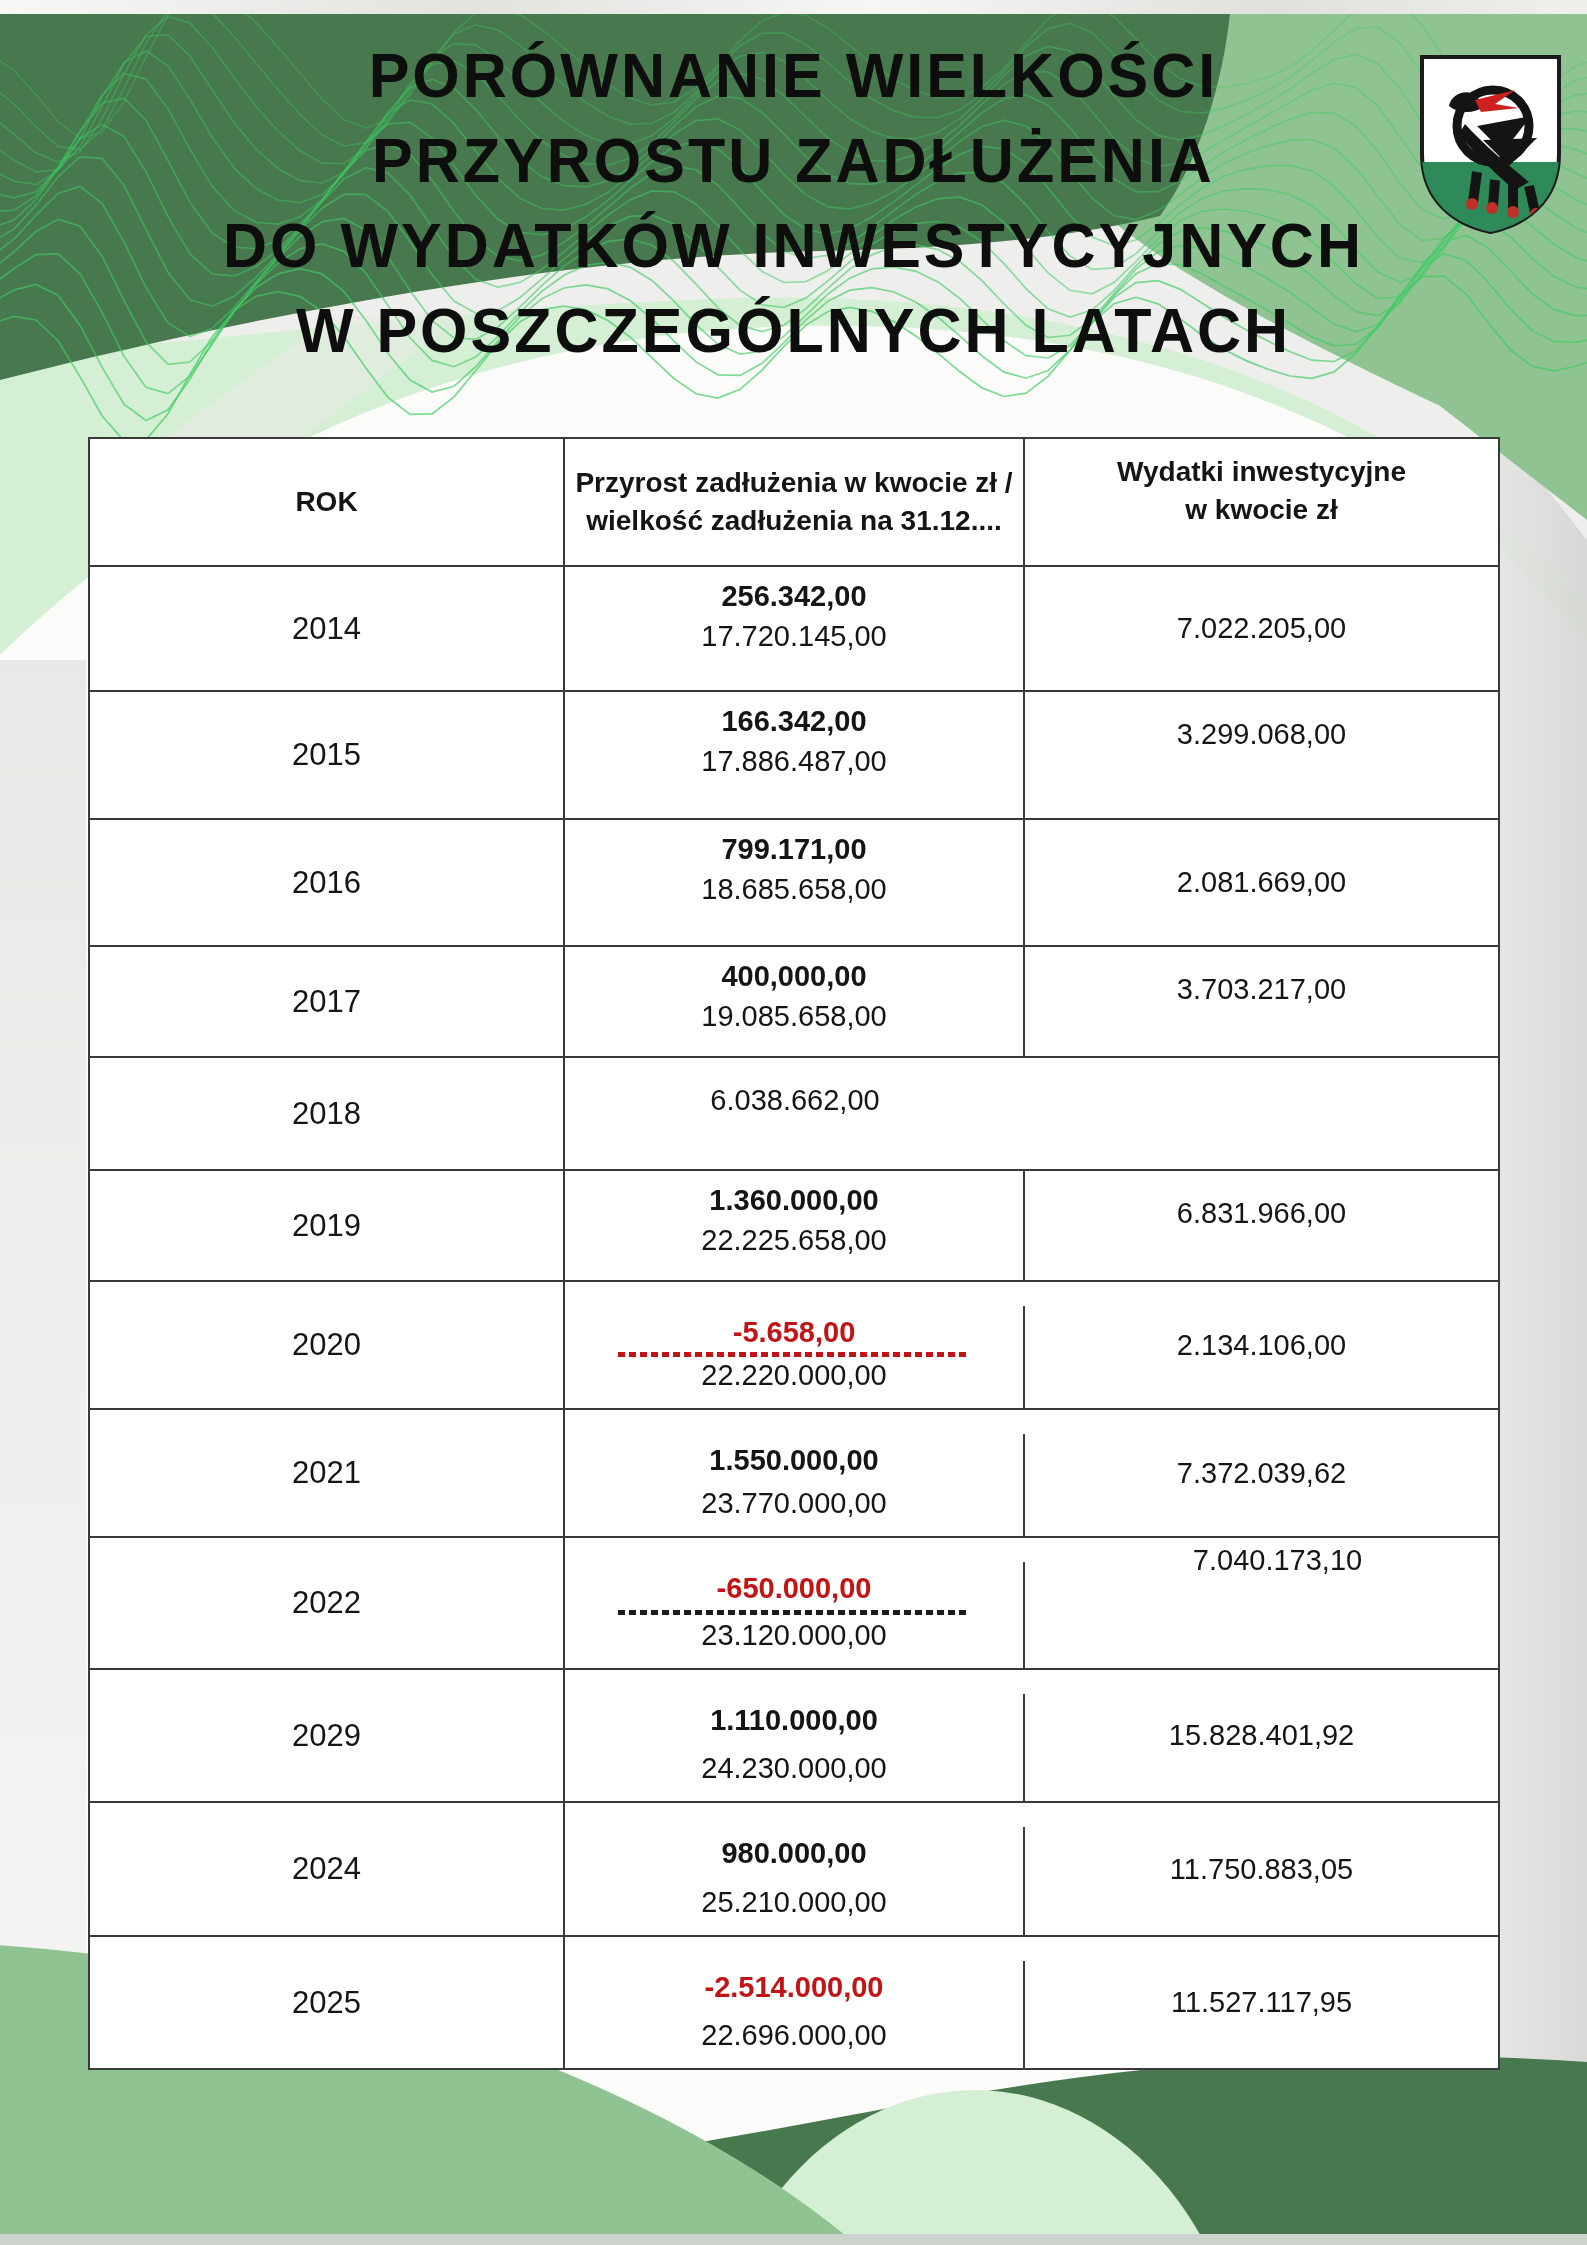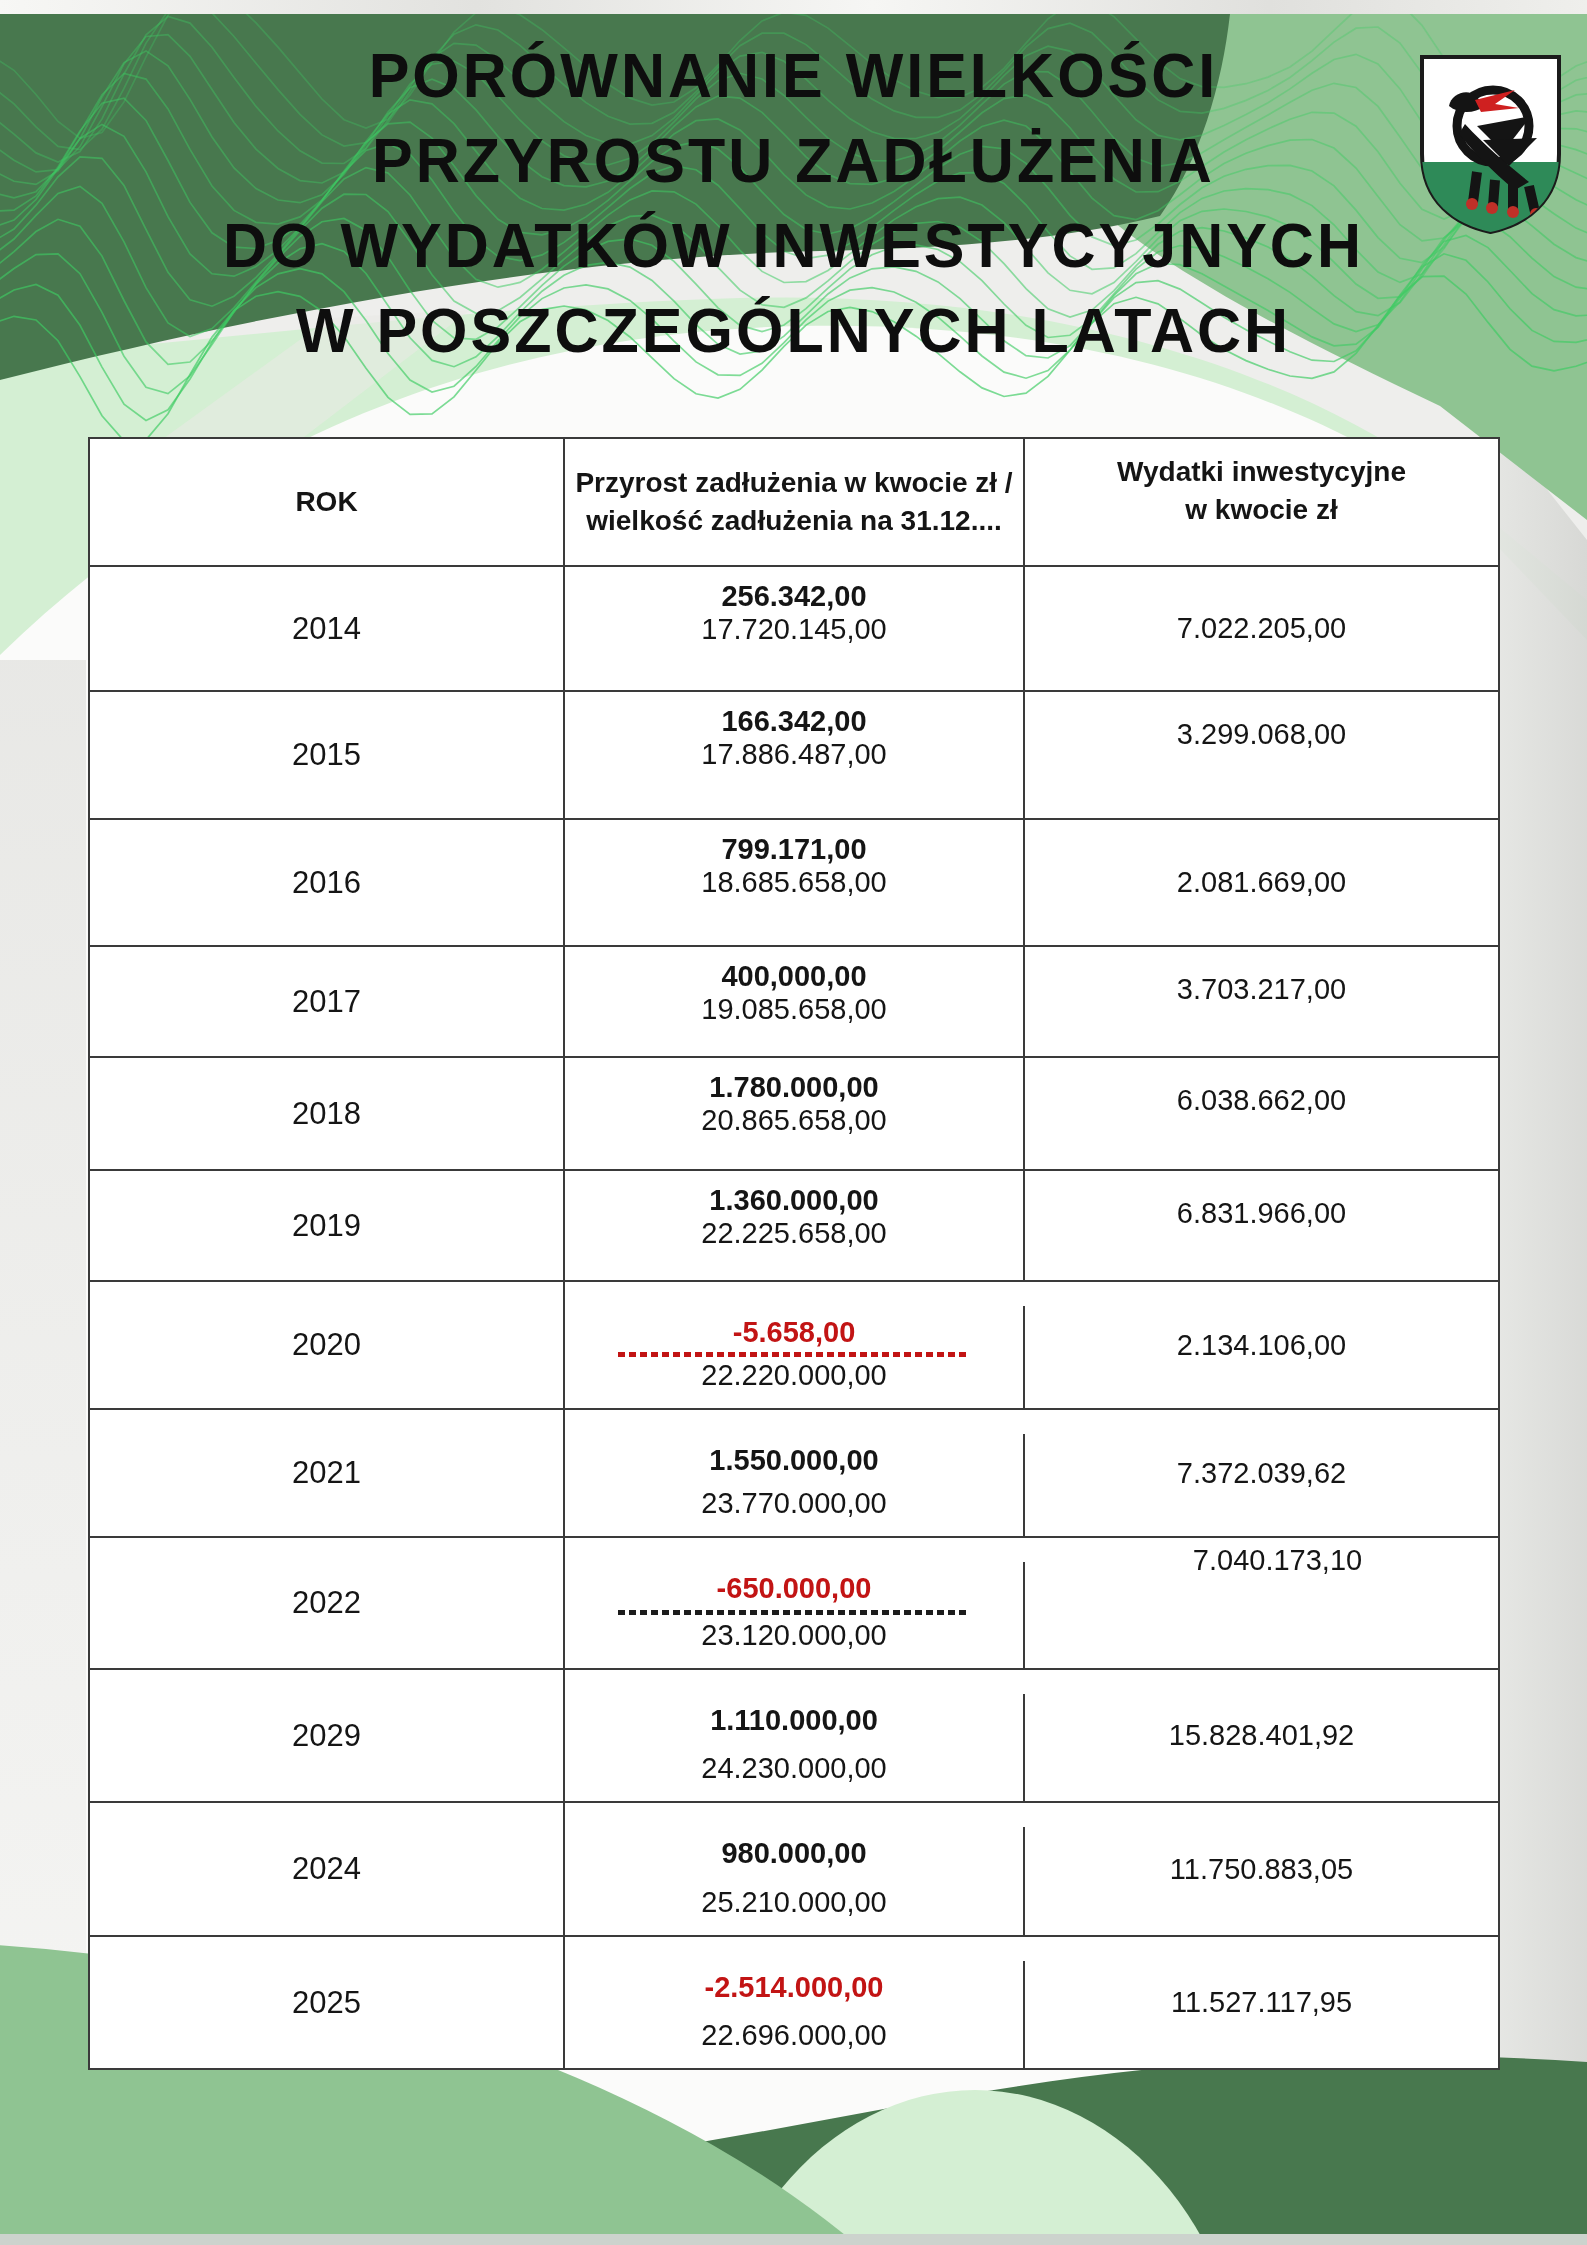--- a/index.html
+++ b/index.html
@@ -23,21 +23,21 @@
   .cell{box-sizing:border-box;display:flex;flex-direction:column;align-items:center;text-align:center;
         color:#151515;overflow:hidden;}
   .c1,.c2{border-right:2px solid #3a3a3a;}
   
   .hdr{font-weight:700;font-size:28px;line-height:38px;white-space:pre-line;justify-content:center;}
   .hdr.hdr-top{justify-content:flex-start;padding-top:14px;}
   
   .c1.body{justify-content:center;font-size:31px;}
   
   .c2.body{font-size:29px;}
-  .c2.tight{justify-content:flex-start;padding-top:13px;}
+  .c2.tight{justify-content:flex-start;padding-top:13px;gap:7px;}
   .c2.spread{justify-content:space-between;padding:10px 0 16px 0;margin-top:24px;}
   .inc{font-weight:700;}
   .inc.neg{color:#c21414;}
   .dash{width:352px;height:5px;}
   .dash-red{background:repeating-linear-gradient(90deg,#c21414 0 7px,transparent 7px 11px);}
   .dash-black{background:repeating-linear-gradient(90deg,#1c1c1c 0 7px,transparent 7px 11px);}
   
   .c3.body{font-size:29px;}
   .c3.a-center{justify-content:center;}
   .c3.a-top{justify-content:flex-start;padding-top:26px;}
@@ -199,24 +199,20 @@
           <div class="tot">19.085.658,00</div>
         </div>
         <div class="cell c3 body a-top">
           <span>3.703.217,00</span>
         </div>
       </div>
       <div class="row" style="height:113px">
         <div class="cell c1 body">
           <span>2018</span>
         </div>
-        <div class="cell c2 body tight">
-          <div class="inc">1.780.000,00</div>
-          <div class="tot">20.865.658,00</div>
-        </div>
         <div class="cell c3 body a-top">
           <span>6.038.662,00</span>
         </div>
       </div>
       <div class="row" style="height:111px">
         <div class="cell c1 body">
           <span>2019</span>
         </div>
         <div class="cell c2 body tight">
           <div class="inc">1.360.000,00</div>

